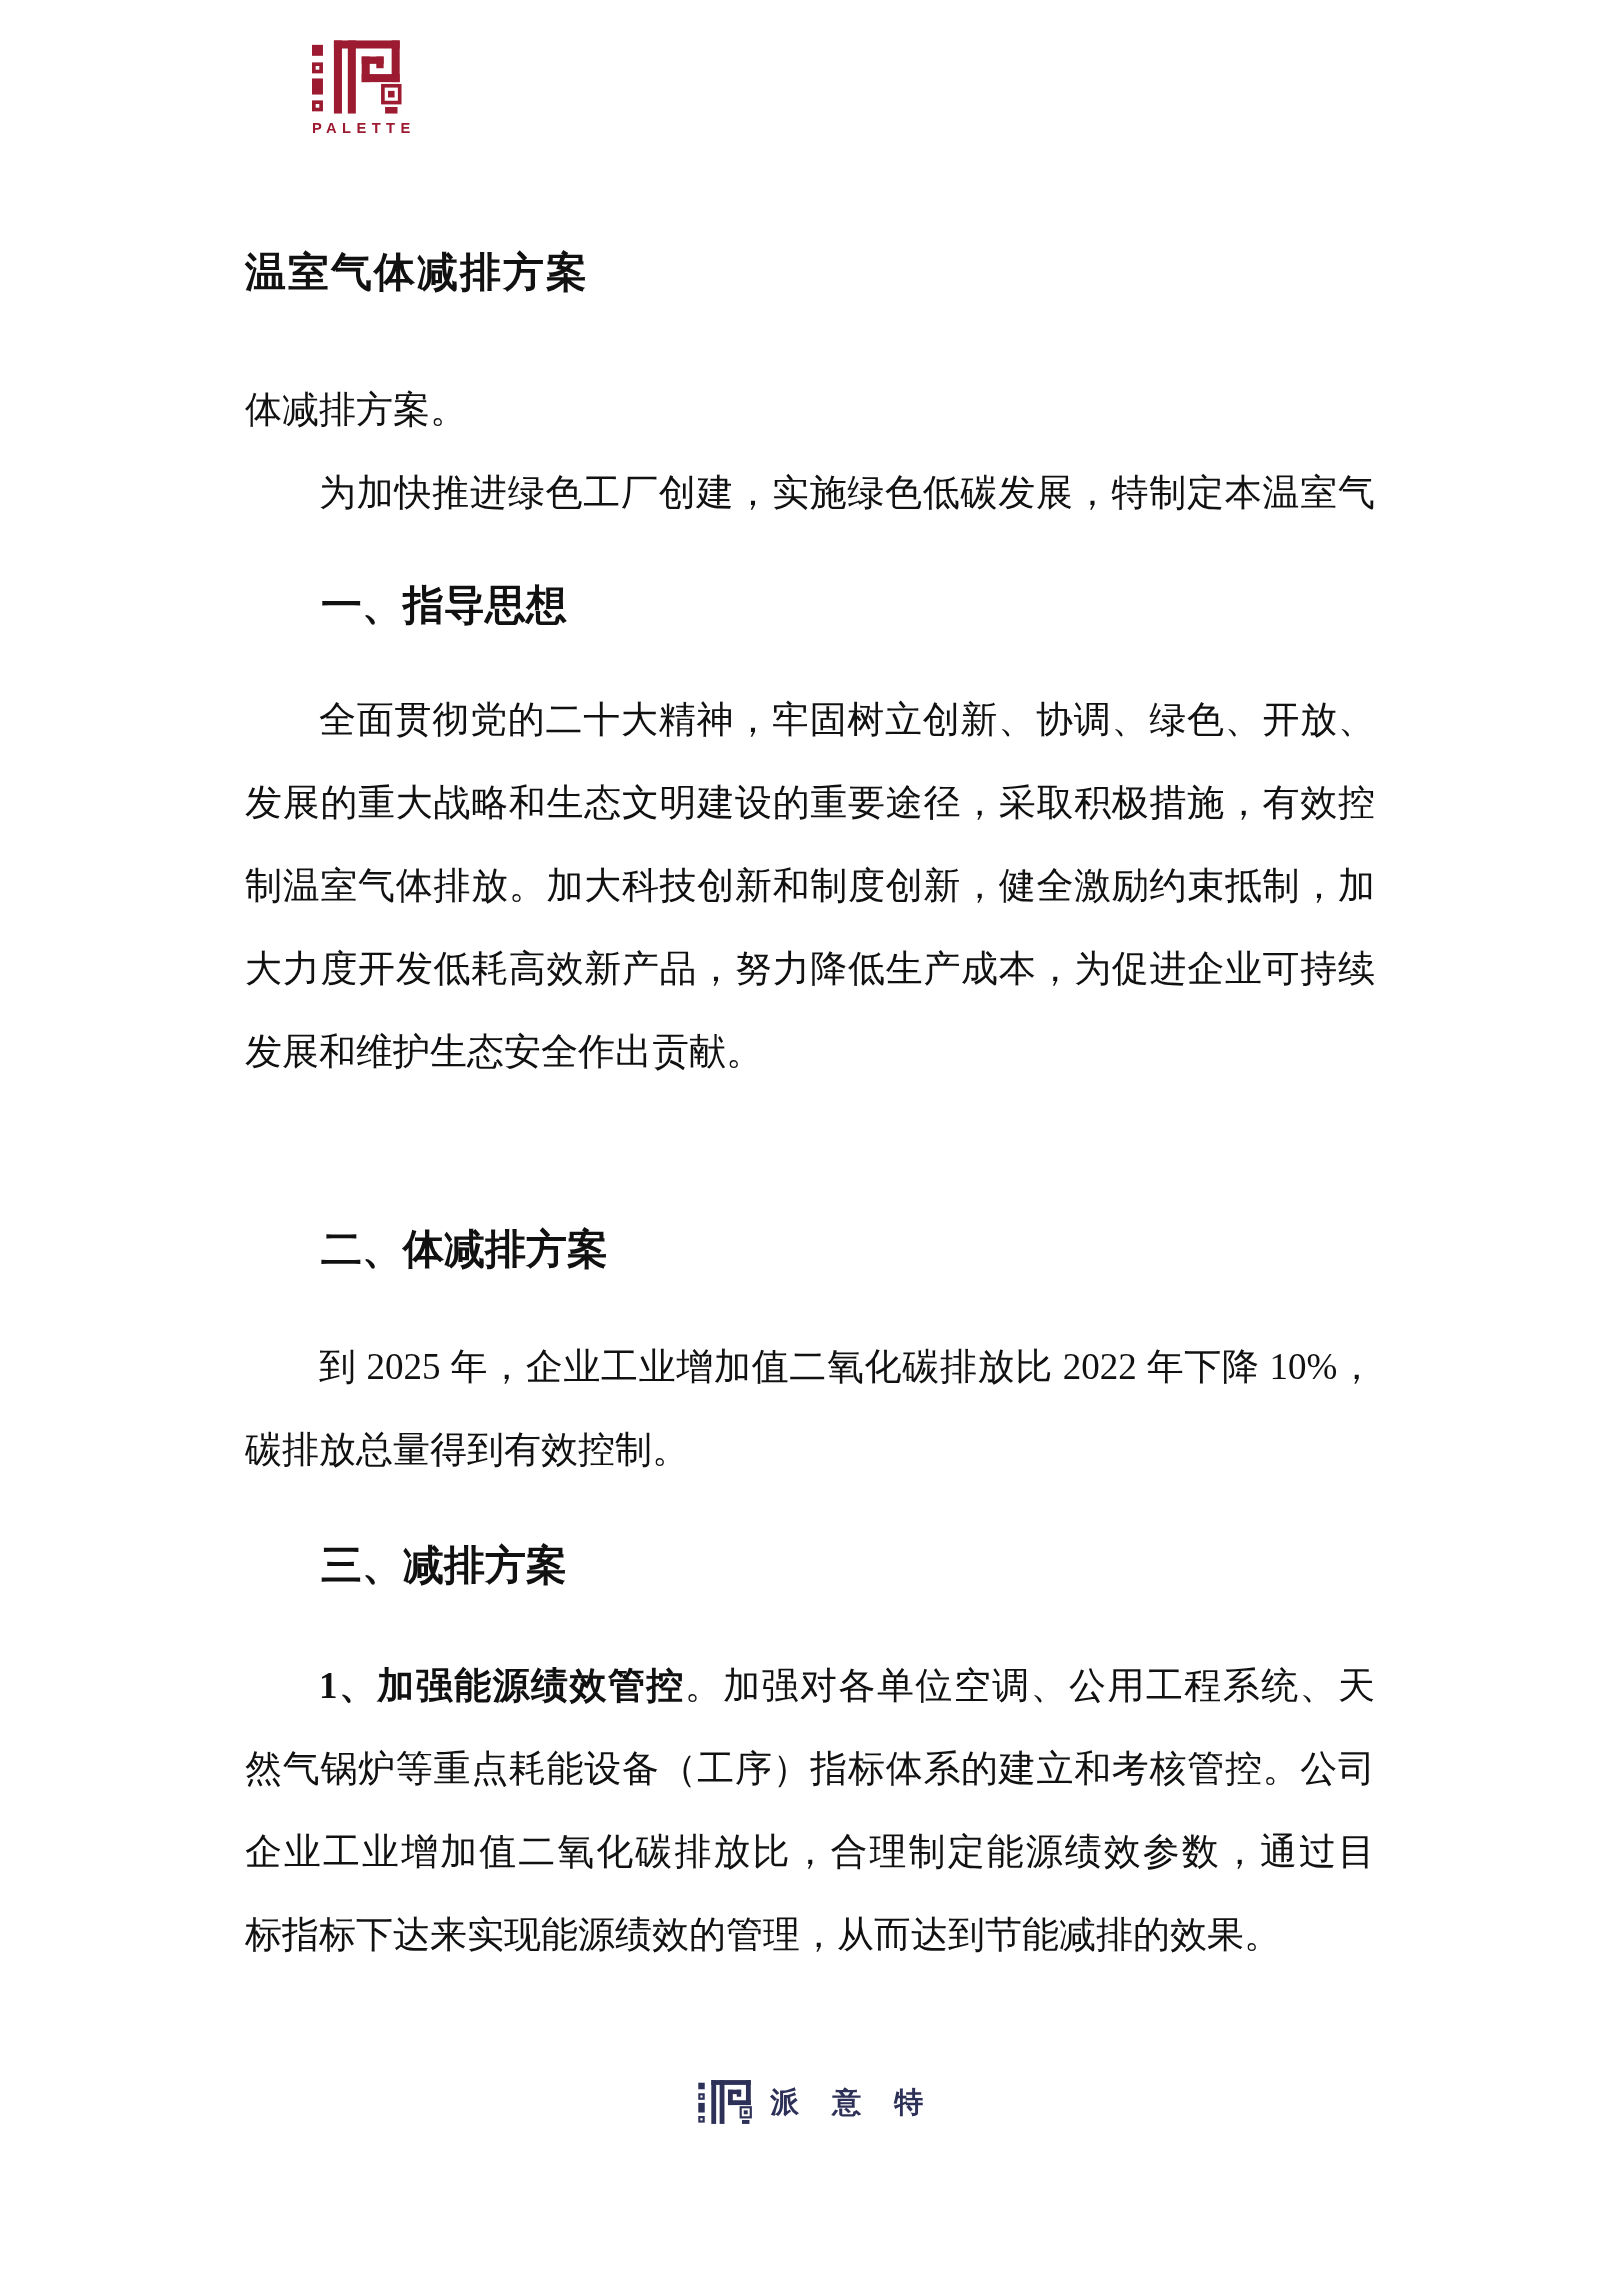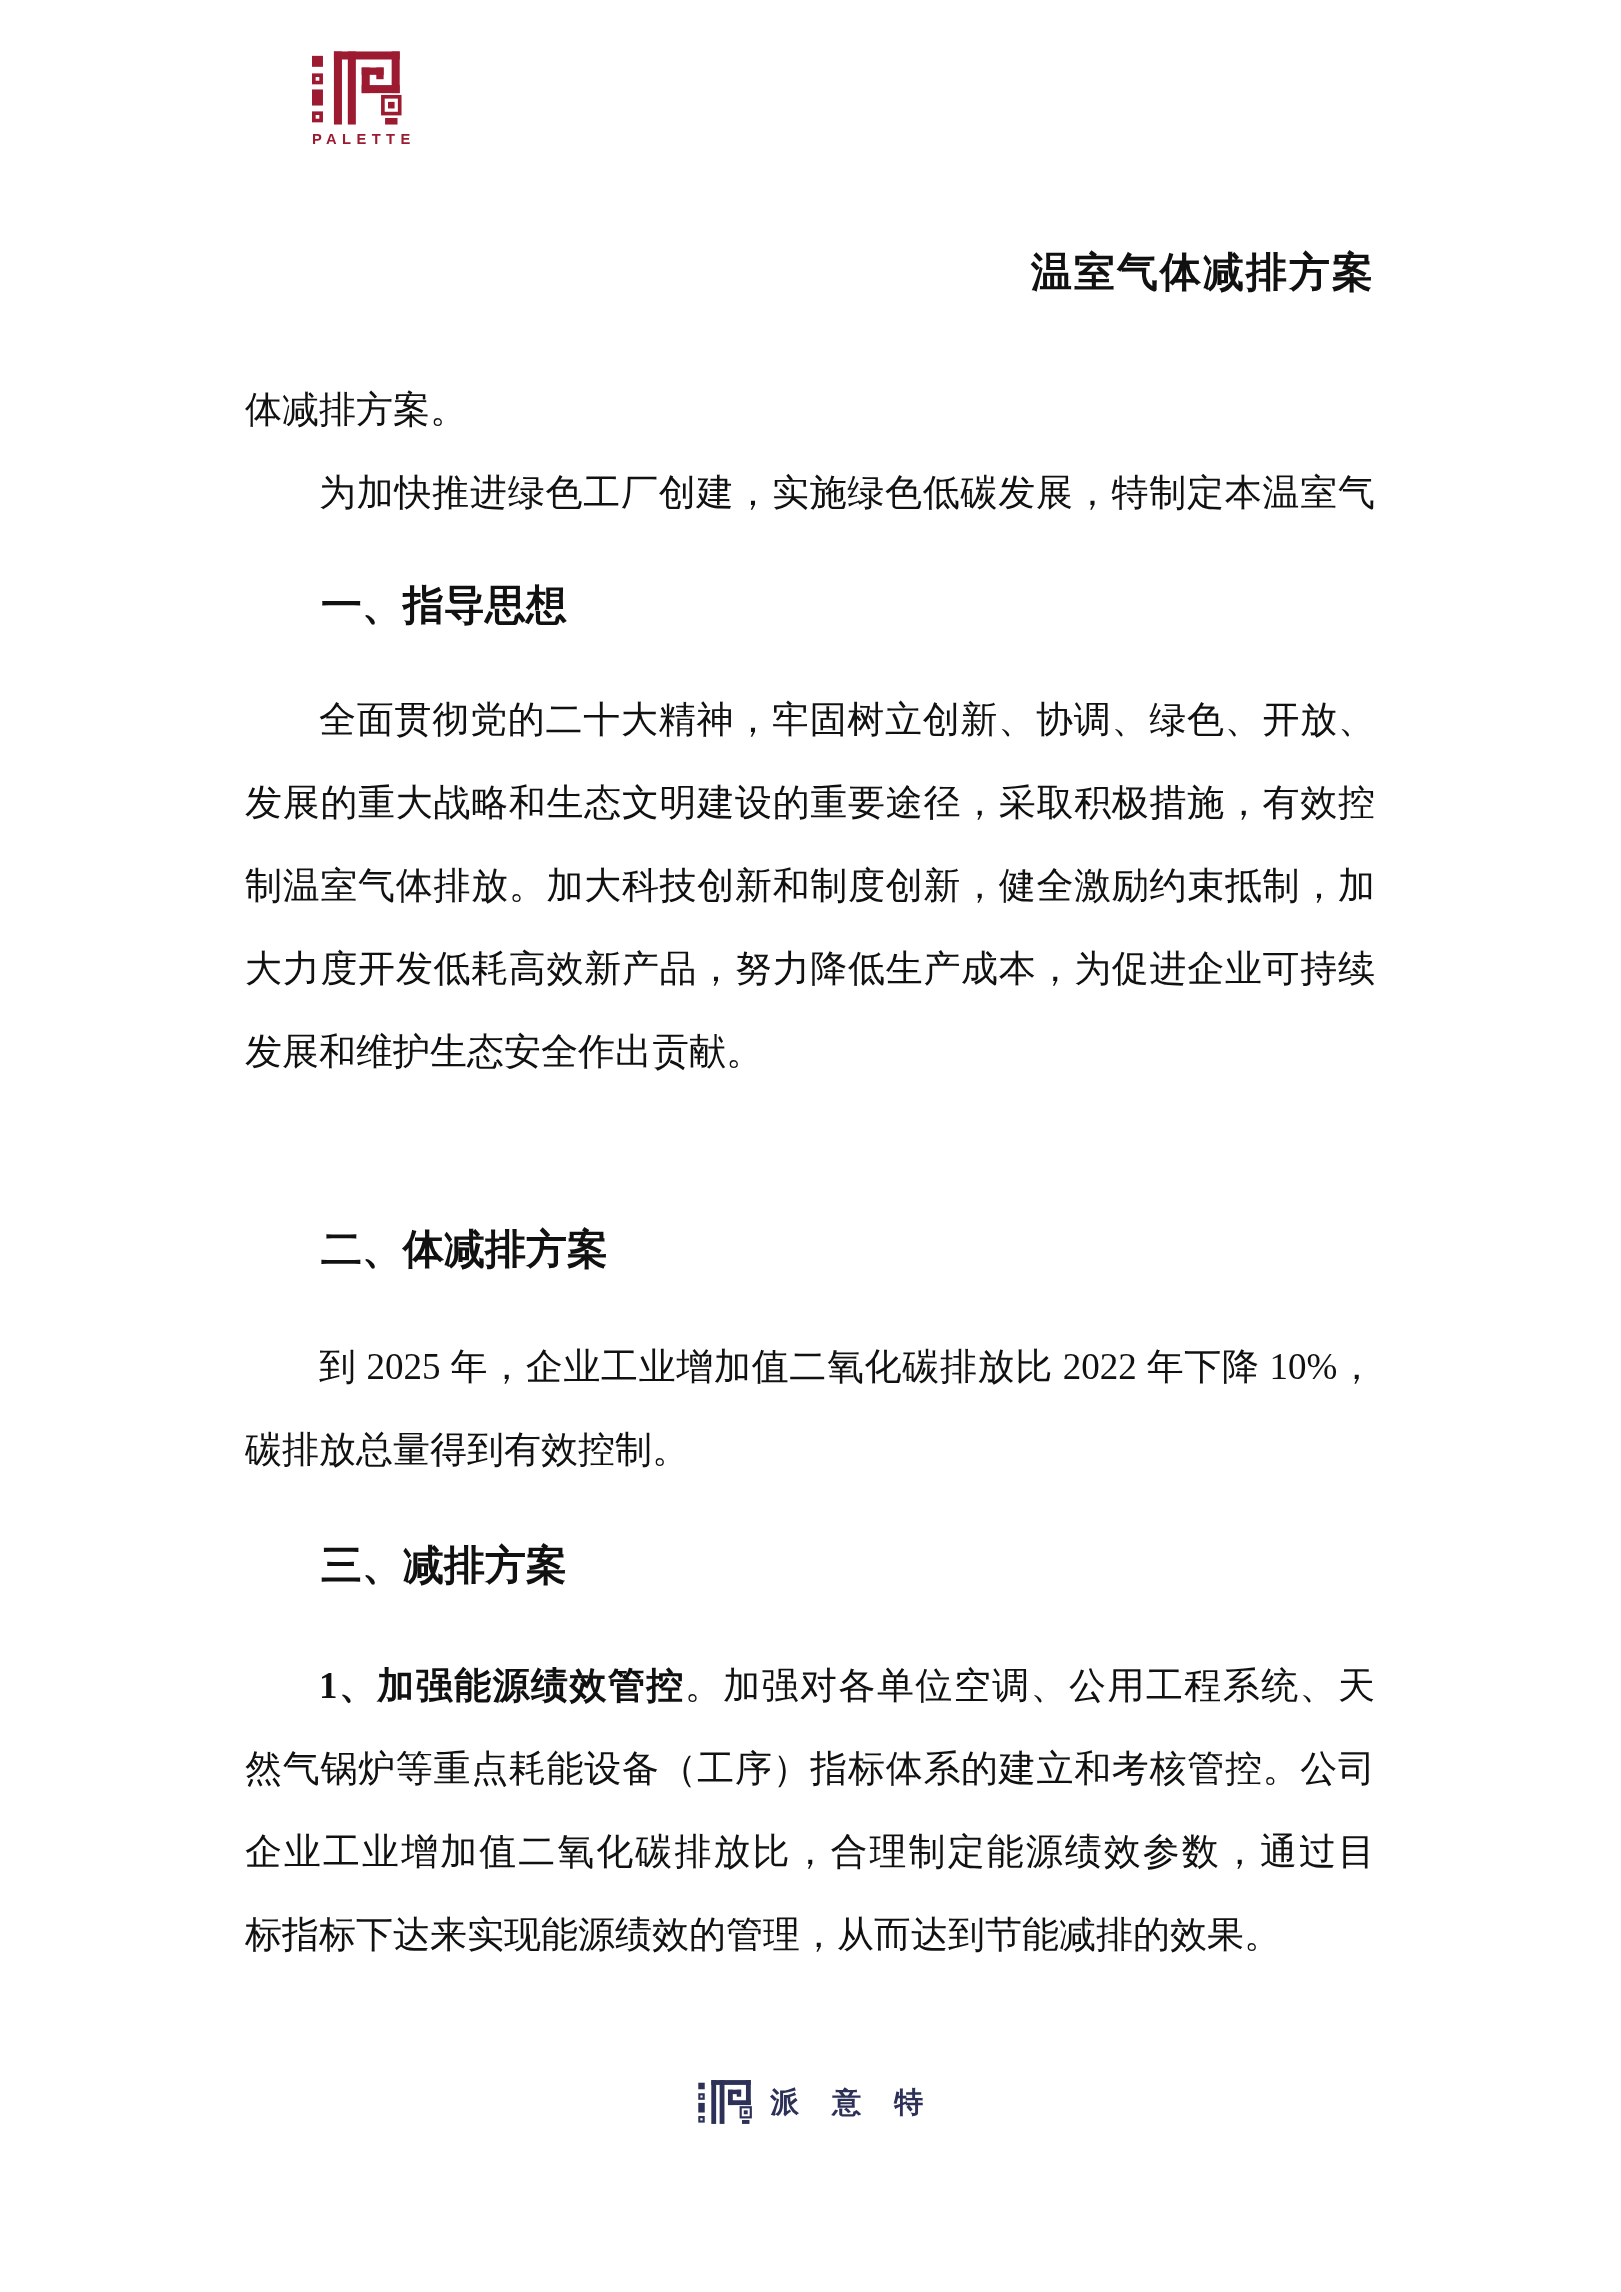--- a/index.html
+++ b/index.html
@@ -6,33 +6,33 @@
   .page{
     position:relative;
     width:1621px;height:2293px;
     margin:0 auto;
     background:#ffffff;
     font-family:"Liberation Serif","DejaVu Serif",serif;
     color:#111111;
     overflow:hidden;
   }
   
-  .brand-header{position:absolute;left:272px;top:51px;width:98px;color:#9c1b31;padding-left:40px;}
+  .brand-header{position:absolute;left:272px;top:40px;width:98px;color:#9c1b31;padding-left:40px;}
   .brand-header svg{display:block;width:95px;height:74px;}
   .brand-name{
     margin-top:5.9px;
     font-family:"Liberation Sans","DejaVu Sans",sans-serif;
     font-weight:bold;font-size:14.7px;letter-spacing:5.4px;
     color:#9c1b31;white-space:nowrap;
   }
   
   .doc-title{
     position:absolute;left:245px;top:247px;width:1130px;
     font-size:41px;line-height:51px;font-weight:bold;
-    text-align:right;letter-spacing:2px;
+    text-align:left;letter-spacing:2px;
   }
   .heading{
     position:absolute;left:245px;width:1130px;
     font-family:"Liberation Sans","DejaVu Sans",sans-serif;
     font-size:41px;line-height:83px;font-weight:bold;
     text-indent:76px;white-space:nowrap;
   }
   .para{position:absolute;left:245px;width:1130px;}
   .line{
     height:83px;line-height:83px;font-size:37px;

